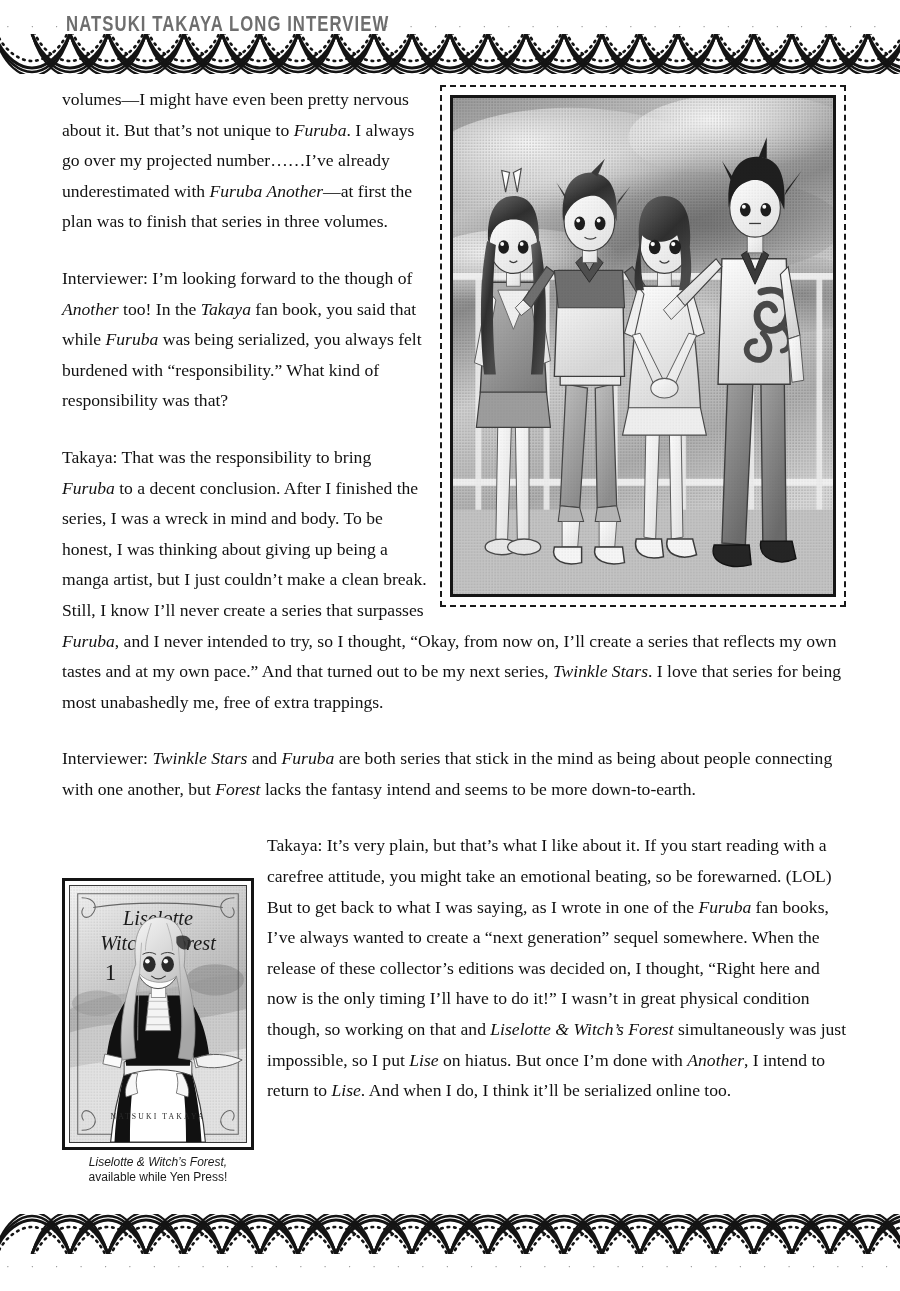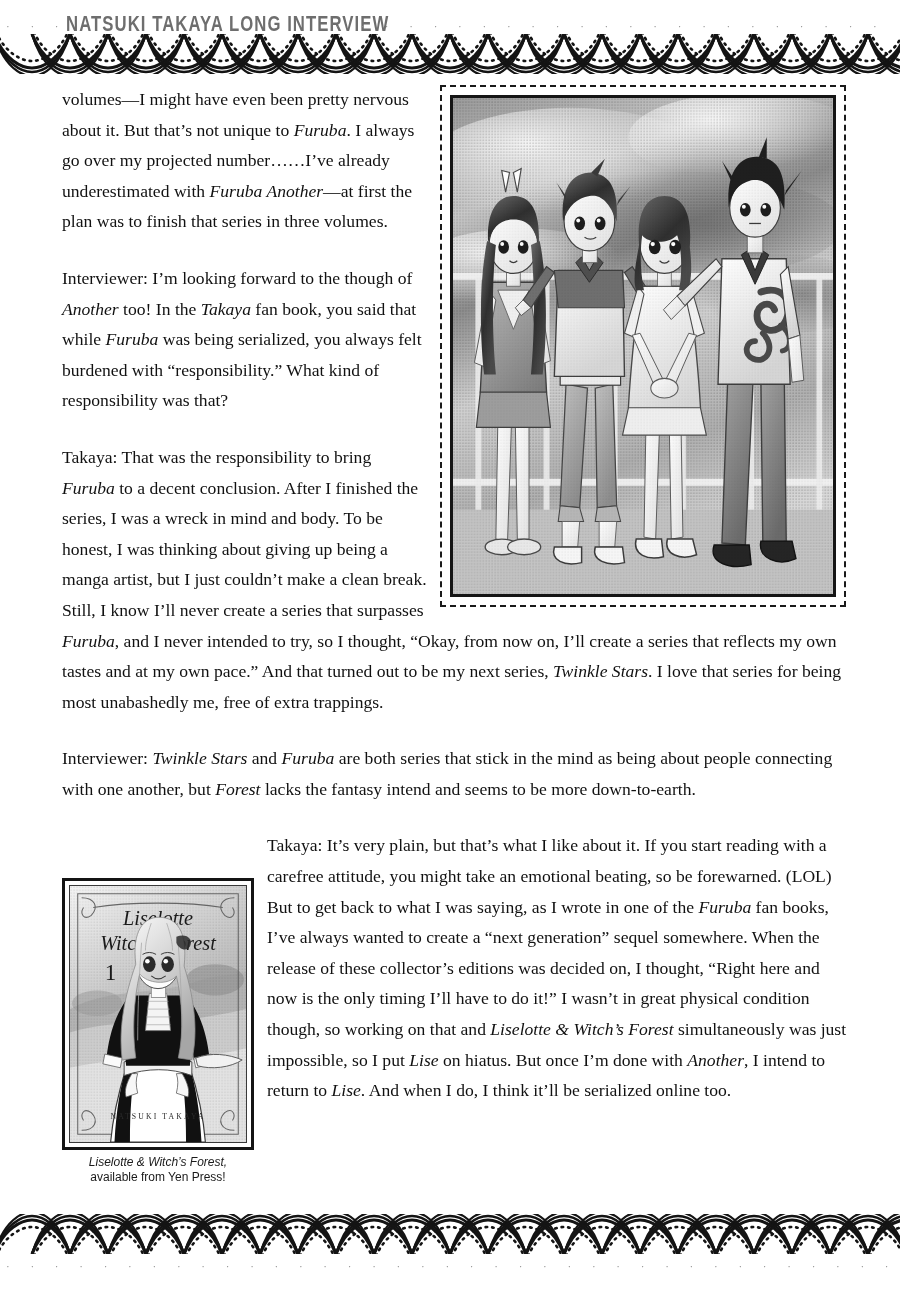--- a/index.html
+++ b/index.html
@@ -557,21 +557,21 @@
           <path d="M110,52 C 120,48 128,54 124,62 C 120,68 112,64 110,58 Z" fill="#2a2a2a" opacity="0.85"></path>
         </g>
 
         <text id="cv-auth" x="91" y="238" text-anchor="middle" font-family="Liberation Serif, DejaVu Serif, serif" font-size="8" letter-spacing="2.2" fill="#2a2a2a">NATSUKI TAKAYA</text>
       </svg>
     </div>
   </div>
 
   <div class="cover-caption">
     <i>Liselotte &amp; Witch’s Forest,</i><br>
-    <span>available from Yen Press!</span>
+    <span>available while Yen Press!</span>
   </div>
 
   <div class="scallop-bottom">
     <svg width="912" height="40" viewBox="0 0 912 40" preserveAspectRatio="none">
       <g>
         <use href="#swag" x="0"></use>
           <use href="#swag" x="38"></use>
           <use href="#swag" x="76"></use>
           <use href="#swag" x="114"></use>
         <use href="#swag" x="152"></use>

